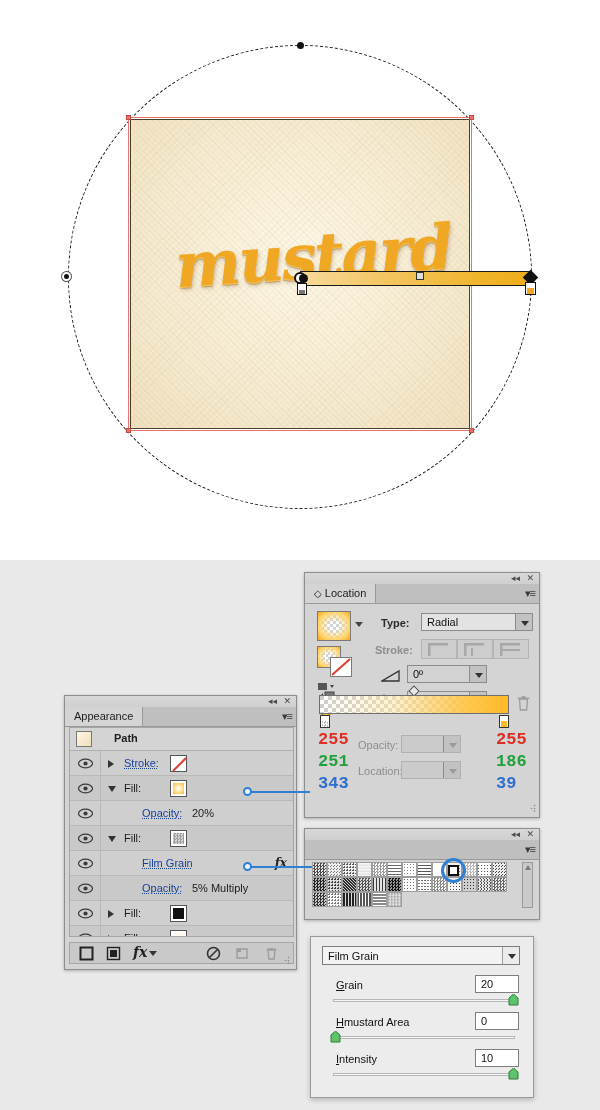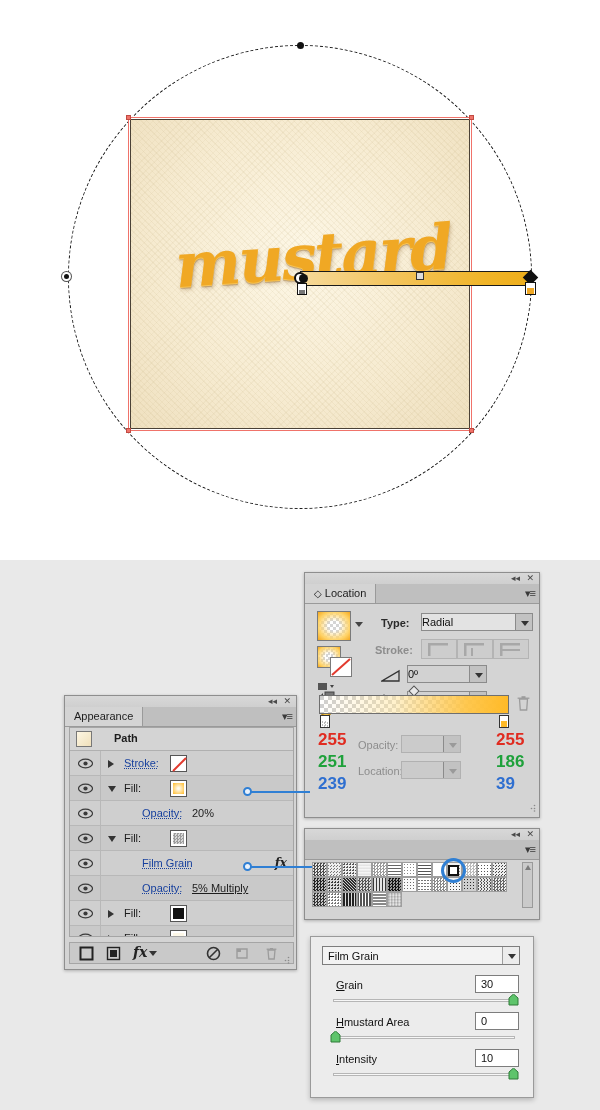--- a/index.html
+++ b/index.html
@@ -106,26 +106,26 @@
   .path-row{height:22px;background:#d4d4d4;border-bottom:1px solid #b0b0b0;position:relative;}
 
   #app-bottombar{position:absolute;left:4px;bottom:5px;width:225px;height:22px;background:#c9c9c9;border:1px solid #a5a5a5;box-sizing:border-box;}
   .bb-icon{position:absolute;top:3px;cursor:pointer;}
 
   
   #gradient-panel{left:304px;top:12px;width:236px;height:246px;}
   .gp-label{position:absolute;font-size:11px;color:#2b2b2b;}
   .gp-label.dim{color:#8d8d8d;}
   .gp-field{position:absolute;height:18px;background:#d2d2d2;border:1px solid #8b8b8b;box-sizing:border-box;
-     font-size:11px;color:#111;line-height:17px;}
+     font-size:11px;color:#111;line-height:17px;padding-left:5px;}
   .gp-field.white{background:#e3e3e3;}
   .gp-drop{position:absolute;right:0;top:0;width:17px;height:16px;background:#c2c2c2;border-left:1px solid #8b8b8b;box-sizing:border-box;}
   .gp-drop:after{content:"";position:absolute;left:5px;top:7px;border-top:5px solid #333;border-left:4px solid transparent;border-right:4px solid transparent;}
   .gp-drop.dis:after{border-top-color:#9a9a9a;}
-  .rgbnum{position:absolute;font-family:Liberation Sans, sans-serif;font-weight:bold;font-size:17px;line-height:17px;}
+  .rgbnum{position:absolute;font-family:Liberation Mono, monospace;font-weight:bold;font-size:17px;line-height:17px;}
   .rgb-r{color:#e02b20;}
   .rgb-g{color:#1fa13b;}
   .rgb-b{color:#2f6fd0;}
   #grad-strip{position:absolute;left:14px;top:122px;width:190px;height:19px;border:1px solid #6f6f6f;box-sizing:border-box;
      background-image:
        linear-gradient(to right, rgba(255,251,239,0) 0%, rgba(255,229,160,.55) 40%, rgba(255,197,70,.95) 78%, rgba(255,186,39,1) 100%),
        repeating-conic-gradient(#fff 0% 25%, #cfcfcf 0% 50%);
      background-size:100% 100%, 8px 8px;}
   .gstop{position:absolute;width:10px;height:13px;background:#fff;border:1px solid #333;box-sizing:border-box;}
   .gstop:after{content:"";position:absolute;left:1px;top:5px;width:6px;height:6px;}
@@ -284,21 +284,21 @@
 
       <div class="app-row alt">
         <span class="eye">
           <svg width="15" height="11" viewBox="0 0 15 11">
               <ellipse cx="7.5" cy="5.5" rx="7" ry="4.3" fill="none" stroke="#3a3a3a" stroke-width="1.2"></ellipse>
               <circle cx="7.5" cy="5.5" r="2.1" fill="#3a3a3a"></circle>
             </svg>
         </span>
         <div class="col-div"></div>
         <span class="app-label link" style="left:72px;">Opacity:</span>
-        <span class="app-value" style="left:122px;text-decoration:underline;">5% Multiply</span>
+        <span class="app-value" style="left:122px;">5% Multiply</span>
       </div>
 
       <div class="app-row">
         <span class="eye">
           <svg width="15" height="11" viewBox="0 0 15 11">
               <ellipse cx="7.5" cy="5.5" rx="7" ry="4.3" fill="none" stroke="#3a3a3a" stroke-width="1.2"></ellipse>
               <circle cx="7.5" cy="5.5" r="2.1" fill="#3a3a3a"></circle>
             </svg>
         </span>
         <div class="col-div"></div>
@@ -465,21 +465,21 @@
     <span style="position:absolute;left:211px;top:122px;">
       <svg width="15" height="17" viewBox="0 0 15 17">
           <path d="M3.5 4 h8 l-.8 11 h-6.4 z" fill="none" stroke="#9c9c9c" stroke-width="1.3"></path>
           <path d="M1.6 3.2 h11.8" stroke="#9c9c9c" stroke-width="1.3"></path>
           <path d="M5.5 1.2 h4 v2 h-4 z" fill="#9c9c9c"></path>
         </svg>
     </span>
 
     <span class="rgbnum rgb-r" style="left:13px;top:158px;">255</span>
     <span class="rgbnum rgb-g" style="left:13px;top:180px;">251</span>
-    <span class="rgbnum rgb-b" style="left:13px;top:202px;">239</span>
+    <span class="rgbnum rgb-b" style="left:13px;top:202px;">343</span>
 
     <span class="rgbnum rgb-r" style="left:191px;top:158px;">255</span>
     <span class="rgbnum rgb-g" style="left:191px;top:180px;">186</span>
     <span class="rgbnum rgb-b" style="left:191px;top:202px;">39</span>
 
     <span class="gp-label dim" style="left:53px;top:166px;">Opacity:</span>
     <div class="gp-field" style="left:96px;top:162px;width:60px;background:#cbcbcb;border-color:#b1b1b1;">
       <span></span>
       <span class="gp-drop dis"></span>
     </div>
@@ -547,21 +547,21 @@
     <div id="tex-sel"></div>
   </div>
 
   <div id="filmgrain-dialog">
     <div id="fg-select">
       <span>Film Grain</span>
       <span class="gp-drop"></span>
     </div>
 
     <span class="fg-label" style="left:25px;top:42px;"><u>G</u><span>rain</span></span>
-    <div class="fg-num" style="left:164px;top:38px;"><span>30</span></div>
+    <div class="fg-num" style="left:164px;top:38px;"><span>20</span></div>
     <div class="fg-track" style="left:22px;top:62px;width:182px;"></div>
     <span class="fg-thumb" style="left:197px;top:57px;">
       <svg width="11" height="12" viewBox="0 0 11 12">
           <path d="M5.5 0 L10 4 L10 11 L1 11 L1 4 Z" fill="#5ec46b" stroke="#2e7a39" stroke-width="1"></path>
         </svg>
     </span>
 
     <span class="fg-label" style="left:25px;top:79px;"><u>H</u><span>mustard Area</span></span>
     <div class="fg-num" style="left:164px;top:75px;"><span>0</span></div>
     <div class="fg-track" style="left:22px;top:99px;width:182px;"></div>

